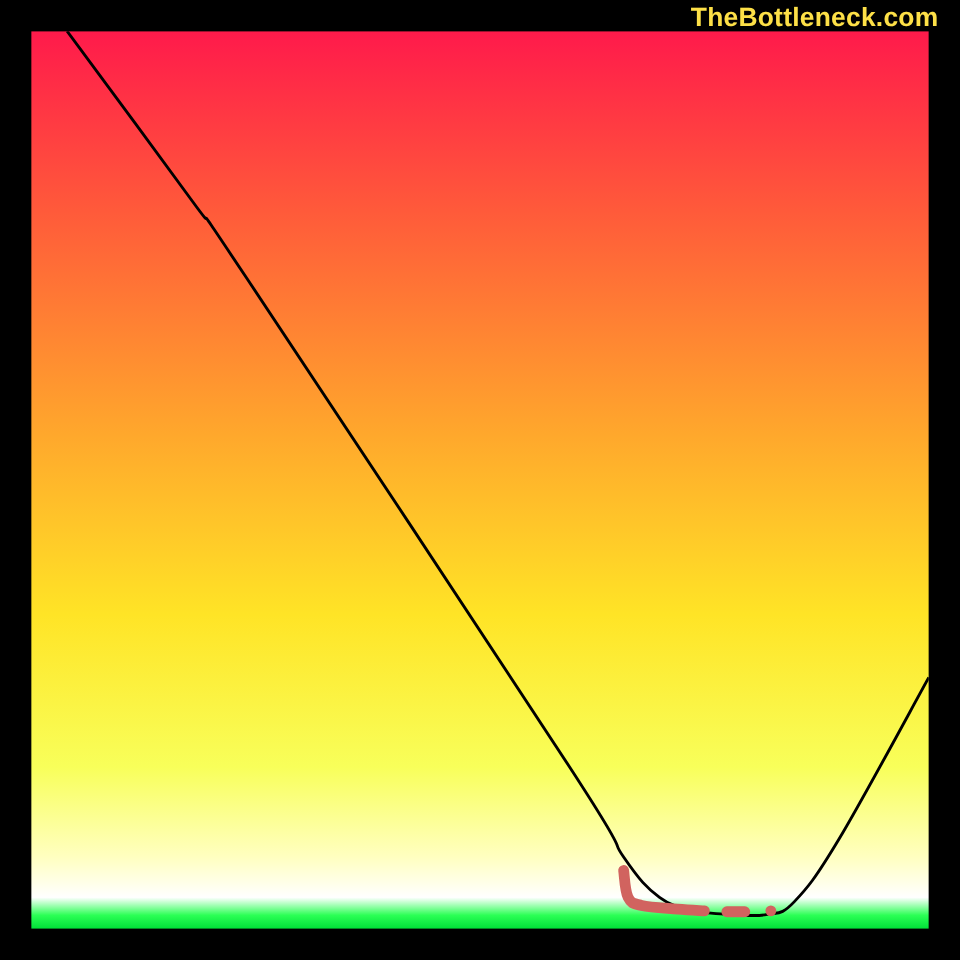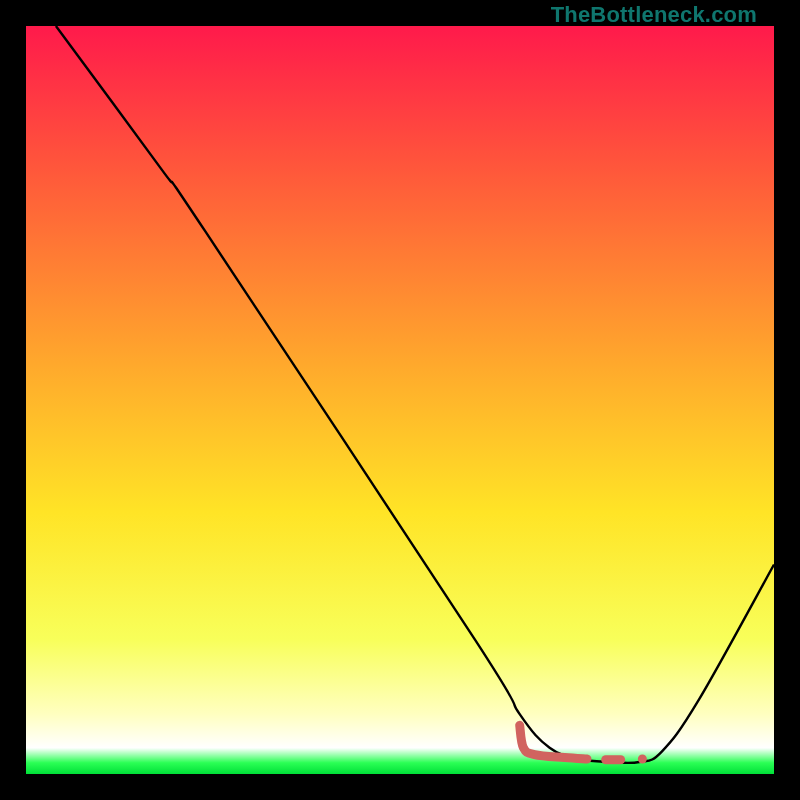--- a/index.html
+++ b/index.html
@@ -23,24 +23,24 @@
   .plot {
     position: absolute;
     left: 0;
     top: 0;
     width: 748px;
     height: 748px;
   }
   .watermark {
     position: absolute;
     top: 2px;
-    right: 43px;
+    right: 18px;
     font-size: 22px;
     font-weight: 600;
-    color: #0f766e;
+    color: #fde047;
     letter-spacing: 0.2px;
     user-select: none;
   }
   svg { display: block; }
 </style>
 </head>
 <body>
 
 <div class="watermark">TheBottleneck.com</div>
 

